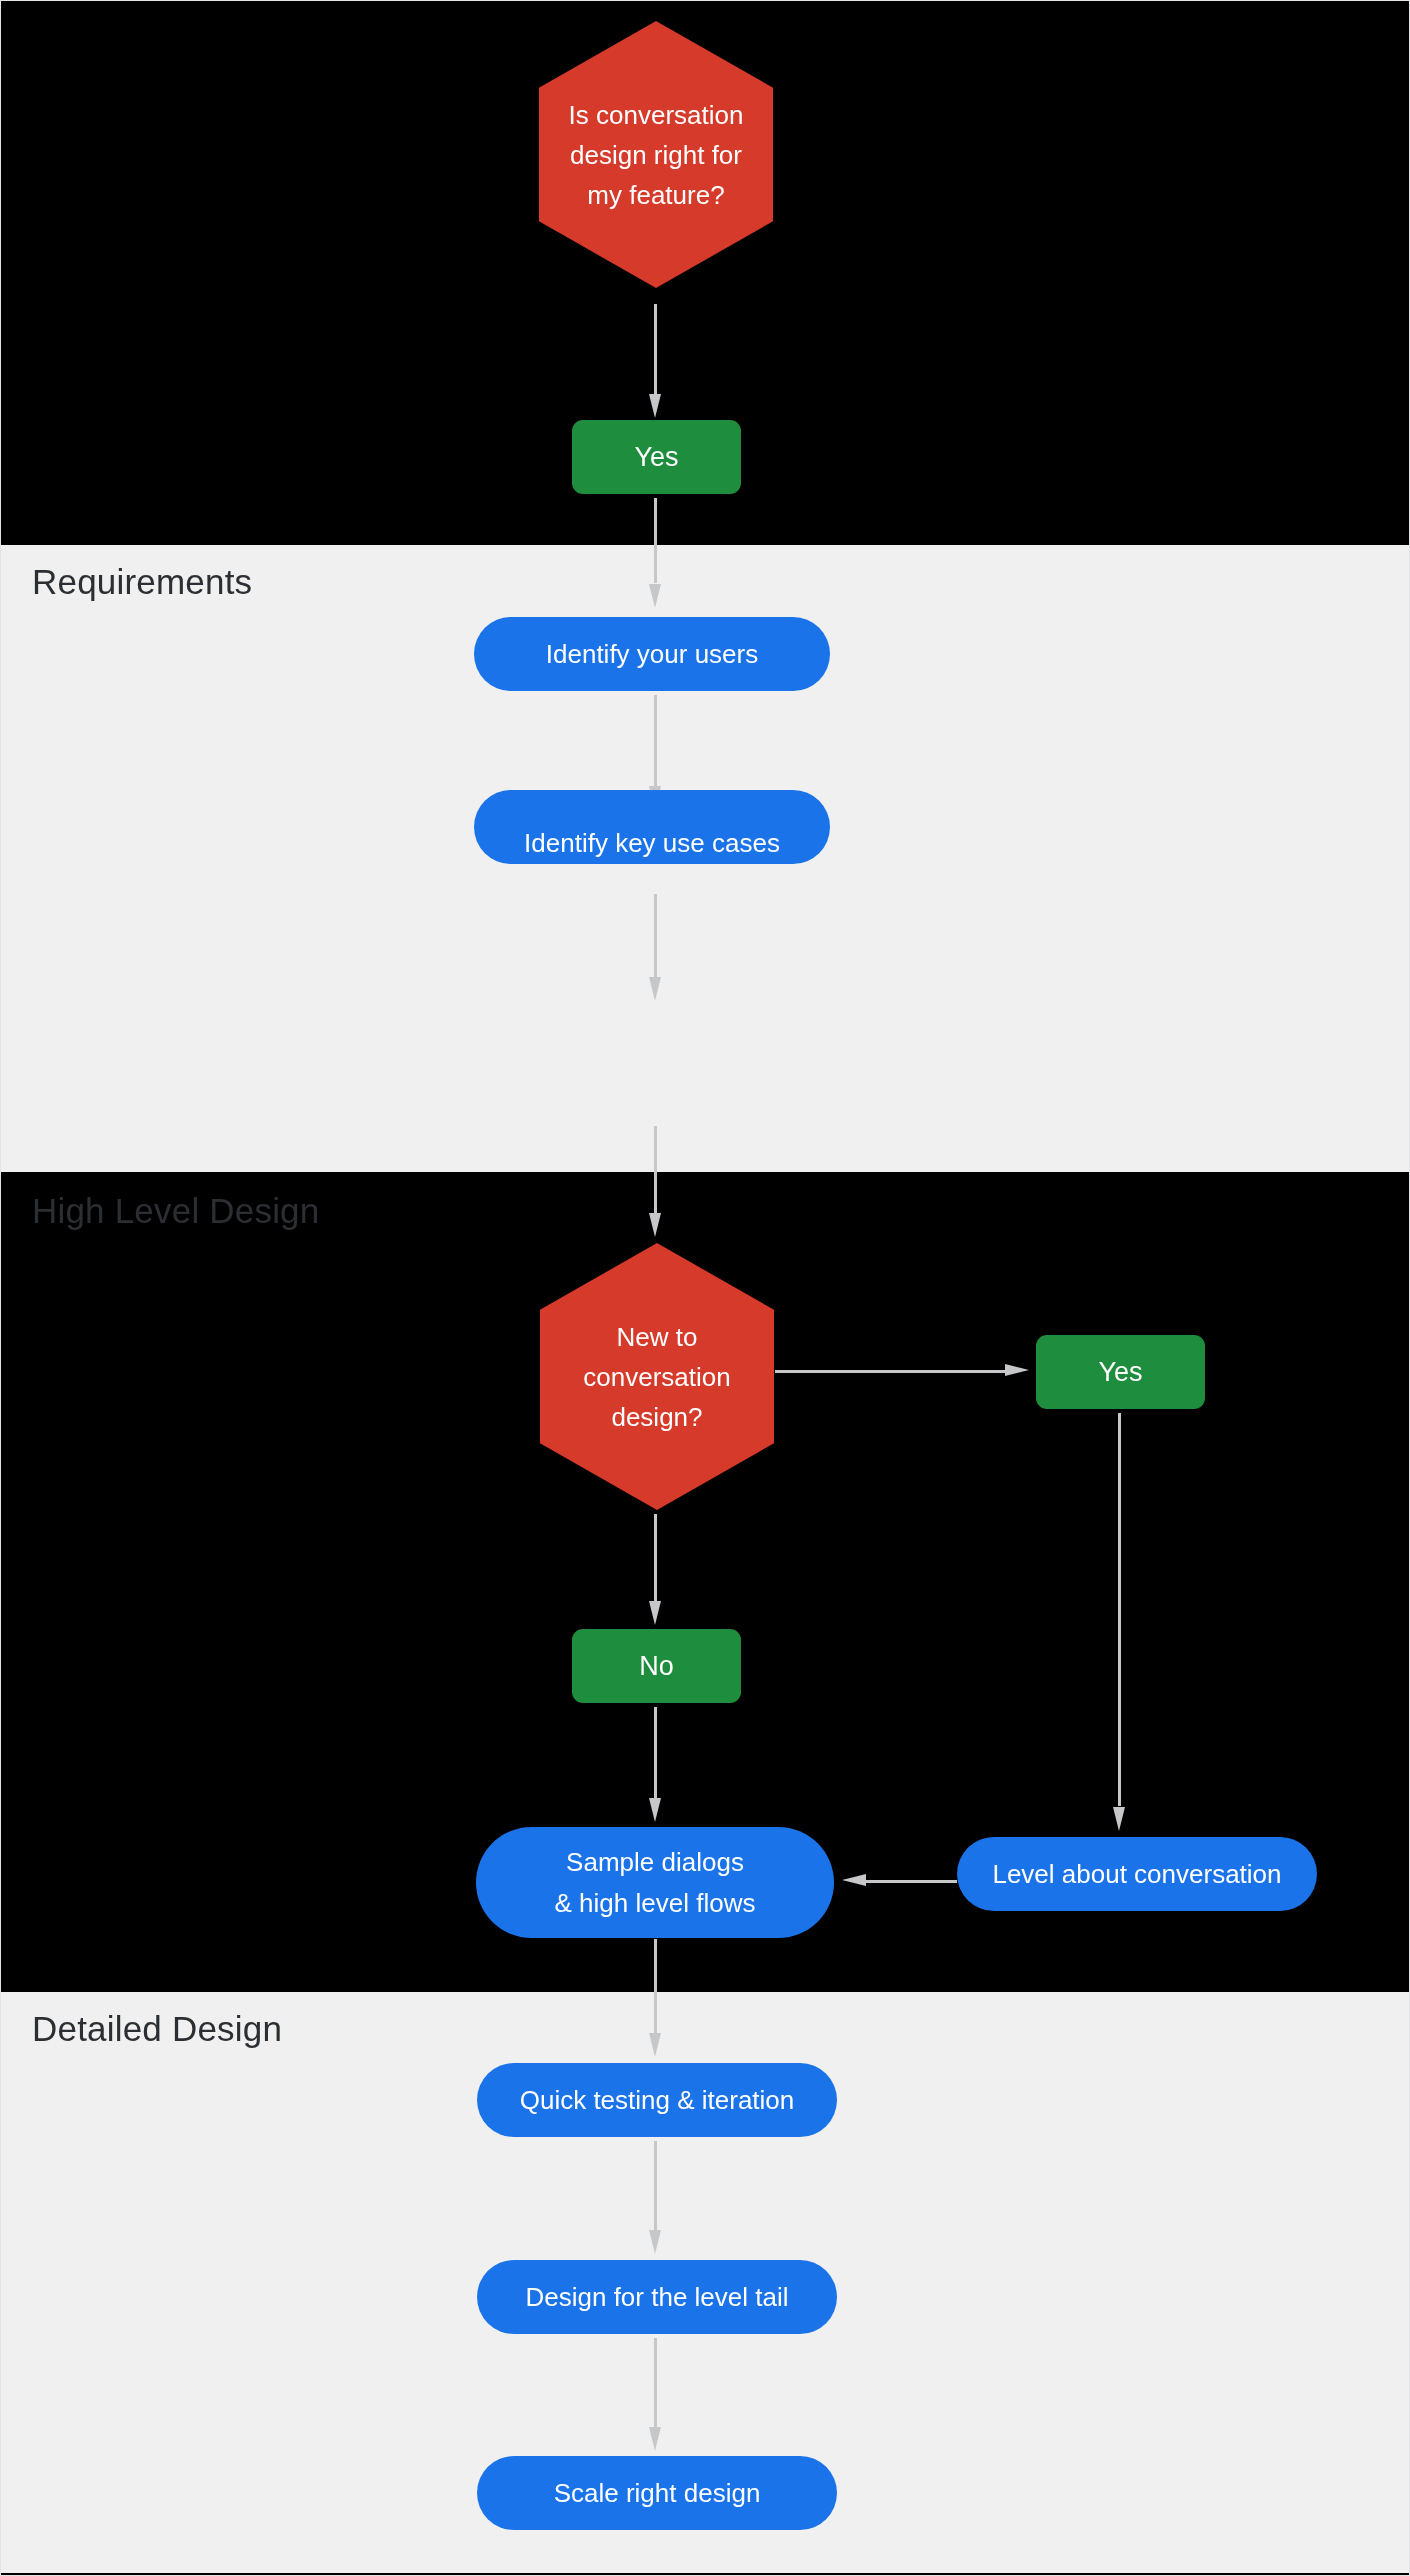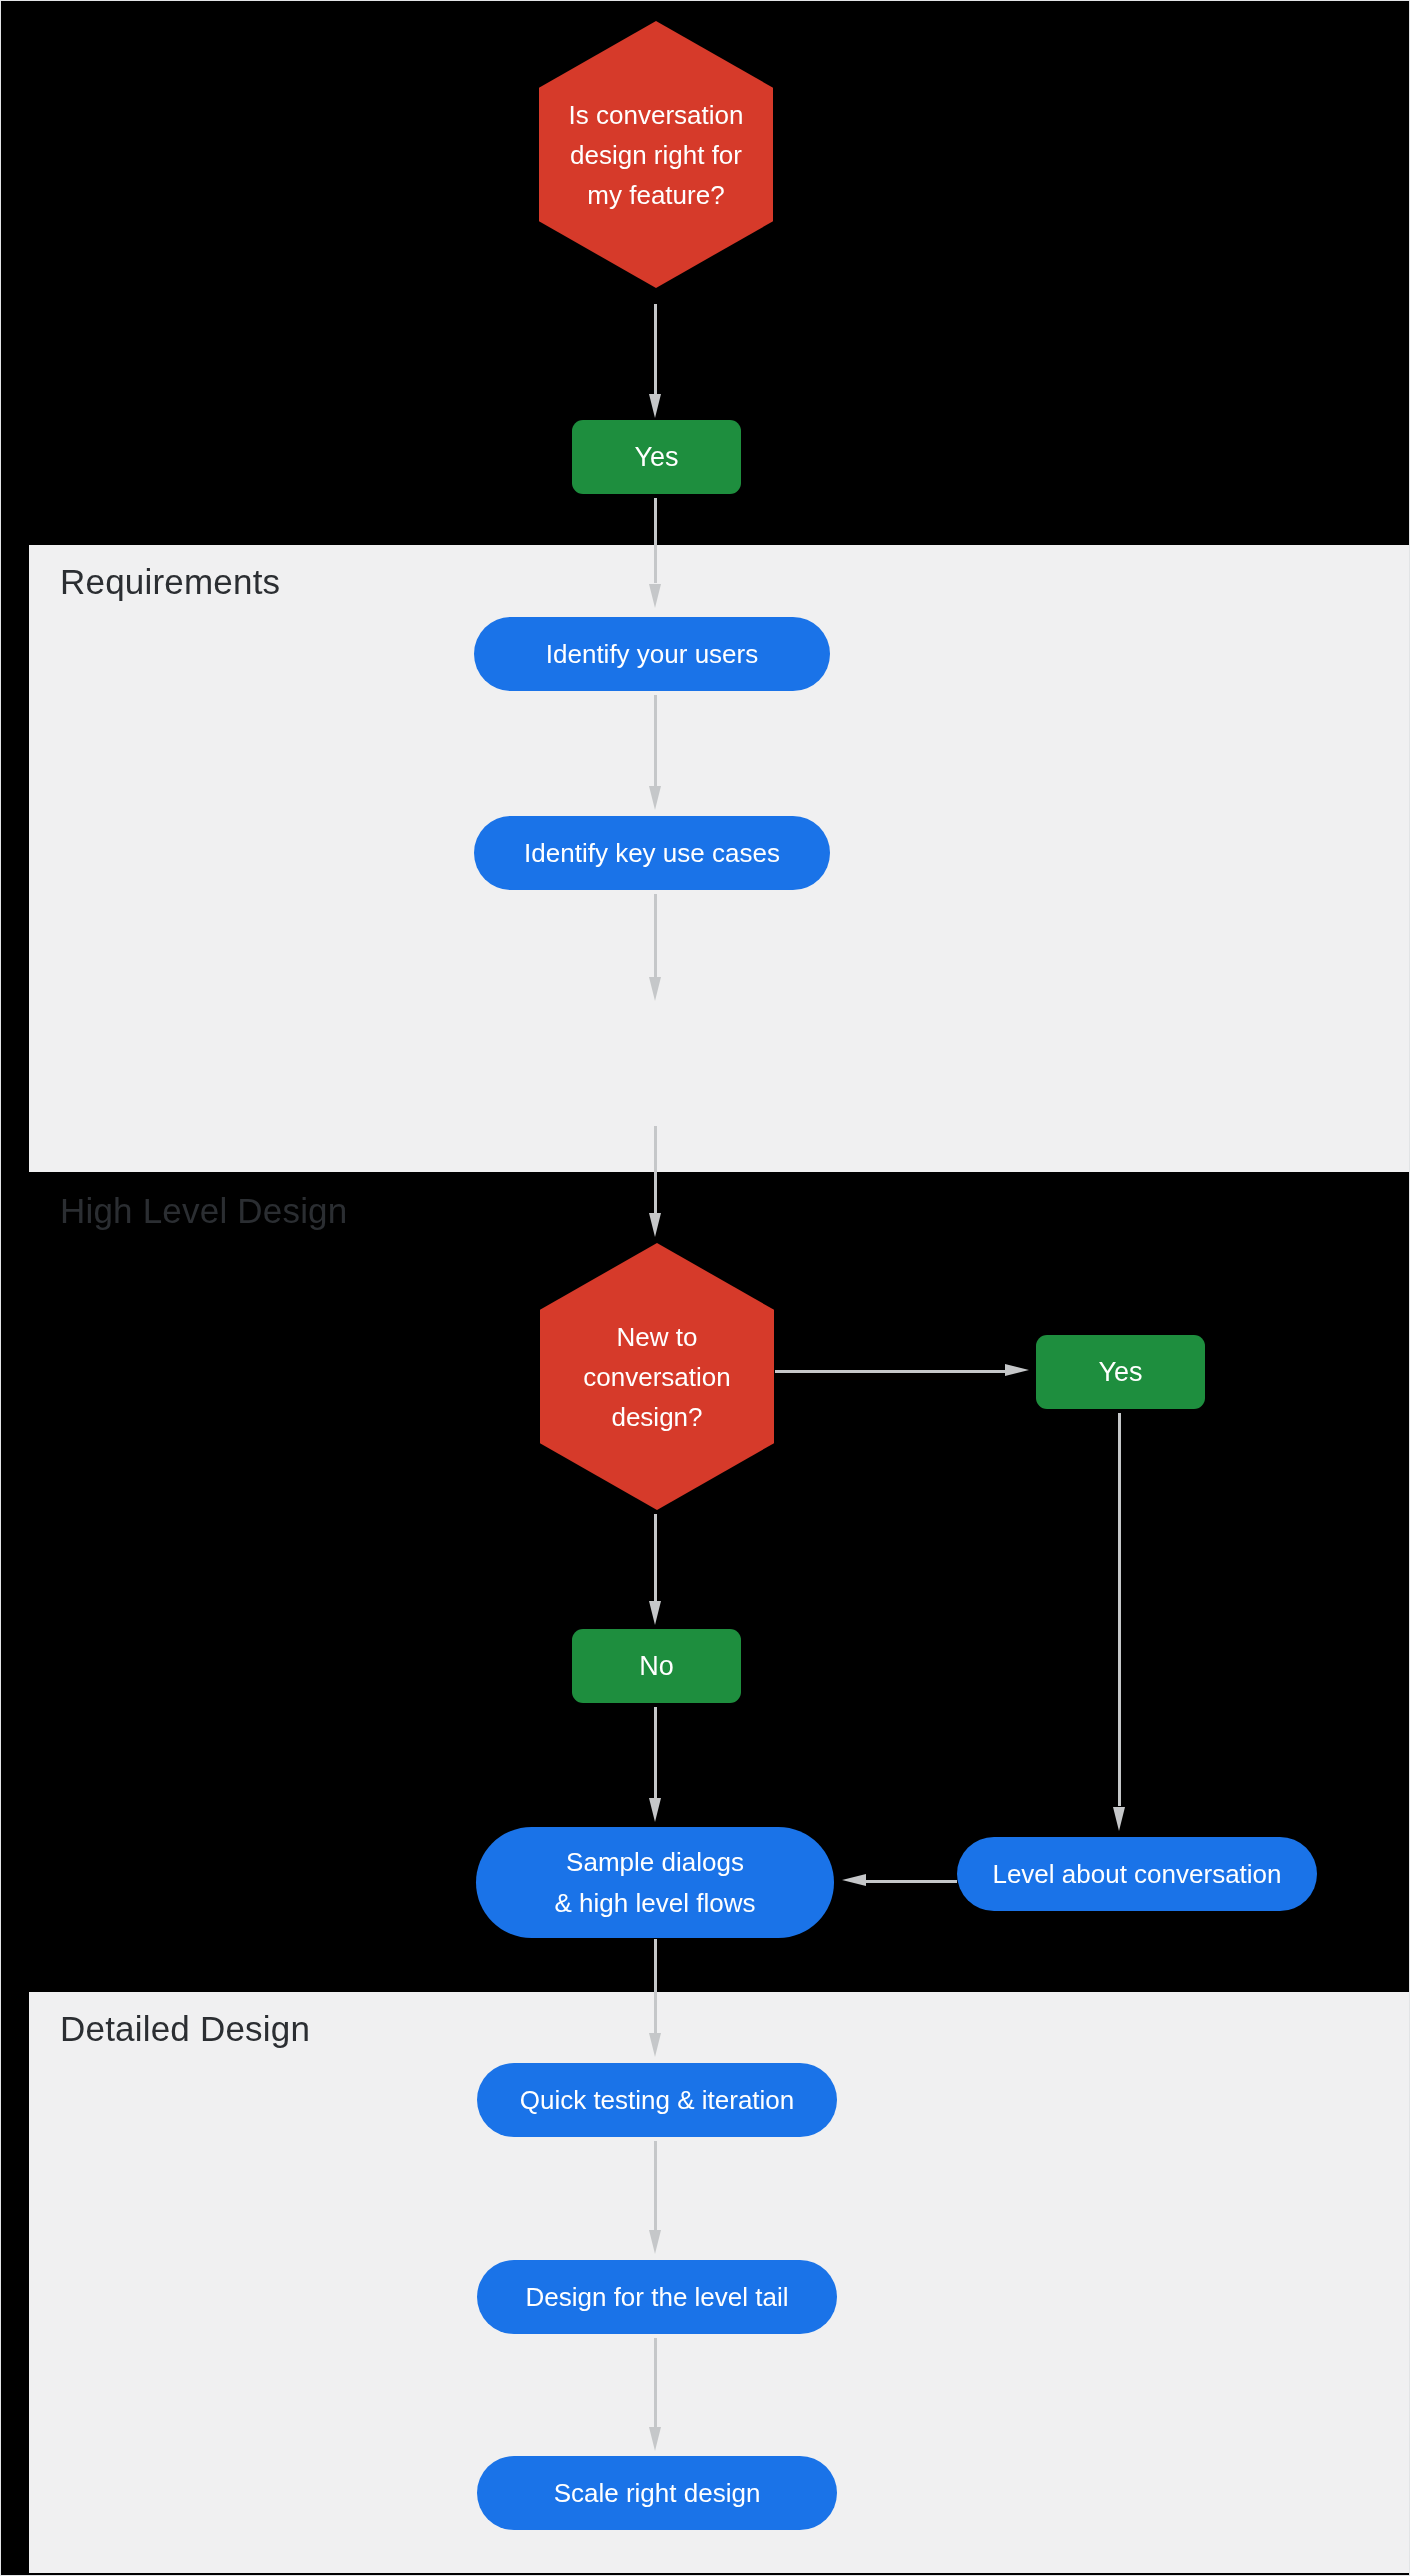--- a/index.html
+++ b/index.html
@@ -15,21 +15,21 @@
   html,body{margin:0;padding:0;background:#fff;}
   .page{
     position:relative;
     width:1410px;height:2576px;
     box-sizing:border-box;
     border:1.9px solid var(--page-border);
     background:var(--section-dark);
     overflow:hidden;
     font-family:"Liberation Sans", sans-serif;
   }
-  .section{position:absolute;left:0;right:0;margin-left:28px;}
+  .section{position:absolute;left:0;right:0;}
   .sec-start{top:0;height:544px;background:var(--section-dark);}
   .sec-requirements{top:544px;height:627px;background:var(--section-light);}
   .sec-hld{top:1171px;height:820px;background:var(--section-dark);}
   .sec-dd{top:1991px;height:581px;background:var(--section-light);}
   .sec-label{
     position:absolute;left:31px;
     font-size:35px;line-height:39px;
     color:var(--label);
     letter-spacing:0.2px;
   }
@@ -58,21 +58,21 @@
   .btn-no{left:571px;top:1628px;}
 
   .pill{
     position:absolute;height:74px;
     background:var(--action);border-radius:58px;
     display:flex;flex-direction:column;align-items:center;justify-content:center;
     color:#fff;font-size:26px;line-height:41px;text-align:center;
   }
   .pill span{display:block;}
   .pill-users{left:473px;top:616px;width:356px;}
-  .pill-usecases{left:473px;top:815px;width:356px;}
+  .pill-usecases{left:473px;top:789px;width:356px;justify-content:flex-end;}
   .pill-persona{left:473px;top:1006px;width:358px;height:115px;}
   .pill-sample{left:475px;top:1826px;width:358px;height:111px;}
   .pill-learn{left:956px;top:1836px;width:360px;}
   .pill-quick{left:476px;top:2062px;width:360px;}
   .pill-longtail{left:476px;top:2259px;width:360px;}
   .pill-scale{left:476px;top:2455px;width:360px;}
 
   .vline{position:absolute;width:2.8px;background:var(--connector);}
   .hline{position:absolute;height:2.8px;background:var(--connector);}
   .ah{position:absolute;width:0;height:0;}

